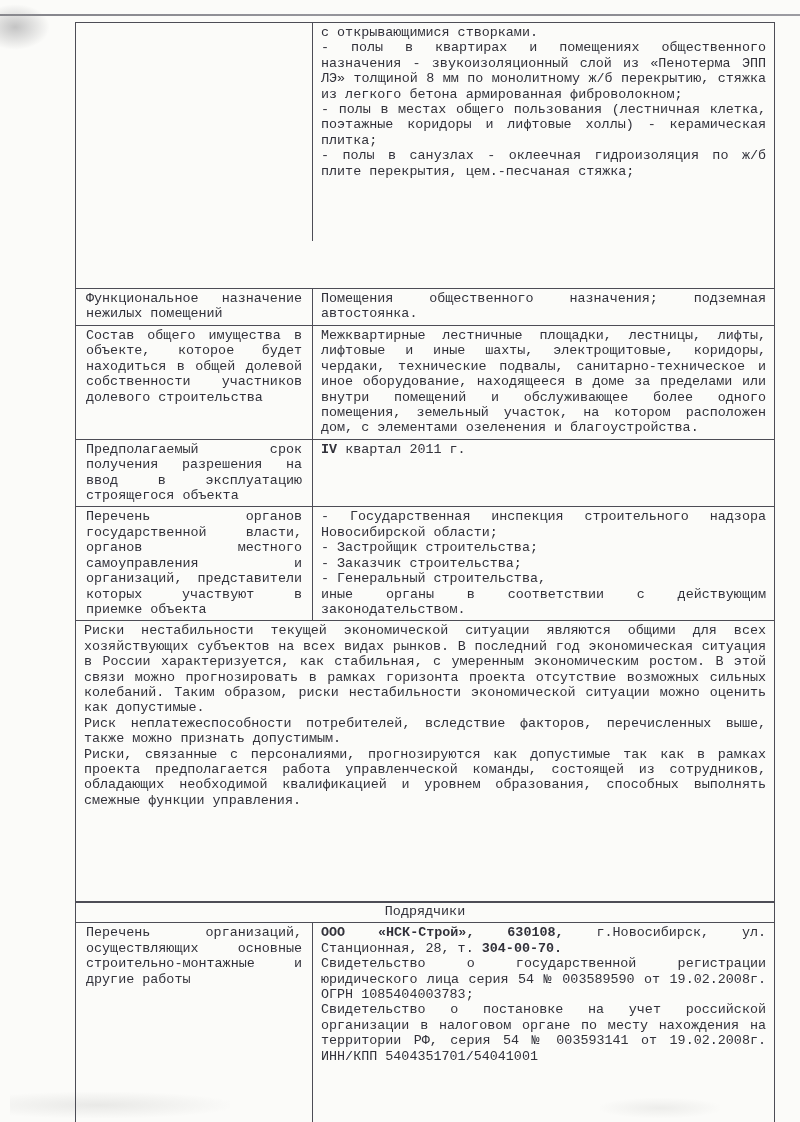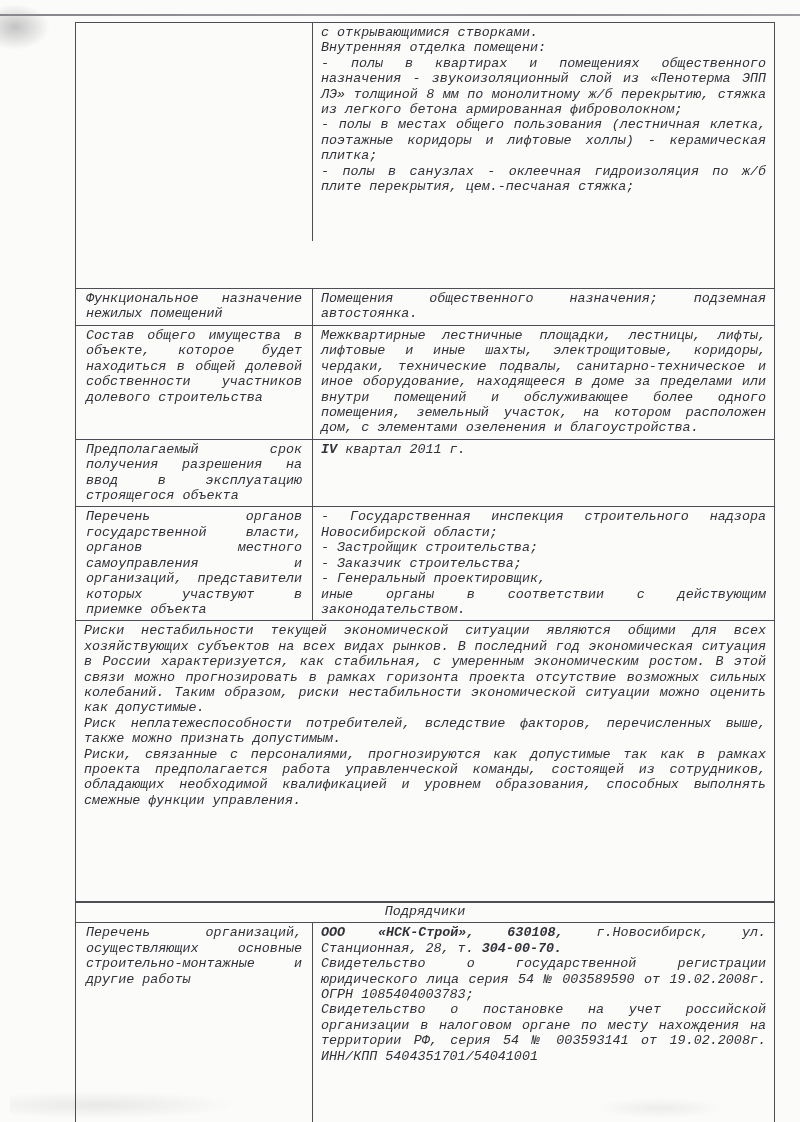--- a/index.html
+++ b/index.html
@@ -3,21 +3,21 @@
 <meta charset="utf-8">
 <style>
   html, body {
     margin: 0; padding: 0;
     width: 800px; height: 1122px;
     background: #fbfbf9;
     overflow: hidden;
     font-family: "Liberation Mono", "DejaVu Sans Mono", monospace;
     color: #31313a;
   }
-  .page { position: relative; width: 800px; height: 998px; font-style: italic; }
+  .page { position: relative; width: 800px; height: 998px; }
 
   
   .top-scan-line {
     position: absolute; left: 0; top: 14px; width: 800px; height: 2px;
     background: linear-gradient(90deg, #6f6f77 0%, #83838b 40%, #74747c 70%, #8b8b93 100%);
     opacity: .85;
   }
   .smudge-tl {
     position: absolute; left: -8px; top: 4px; width: 58px; height: 46px;
     background: radial-gradient(ellipse at 40% 50%, rgba(150,150,152,.55), rgba(150,150,152,0) 70%);
@@ -71,21 +71,20 @@
   <div class="smudge-tl"></div>
   <div class="smudge-bl"></div>
   <div class="smudge-bm"></div>
 
   <div class="doc-table">
 
     <div class="trow r1">
       <div class="cell label"></div>
       <div class="cell value">
           <div class="p">с открывающимися створками.</div>
-          <div class="p">Внутренняя отделка помещени:</div>
           <div class="p">- полы в квартирах и помещениях общественного назначения - звукоизоляционный слой из «Пенотерма ЭПП ЛЭ» толщиной 8 мм по монолитному ж/б перекрытию, стяжка из легкого бетона армированная фиброволокном;</div>
           <div class="p">- полы в местах общего пользования (лестничная клетка, поэтажные коридоры и лифтовые холлы) - керамическая плитка;</div>
           <div class="p">- полы в санузлах - оклеечная гидроизоляция по ж/б плите перекрытия, цем.-песчаная стяжка;</div>
         </div>
     </div>
 
     <div class="trow r2">
       <div class="cell label">Функциональное назначение нежилых помещений</div>
       <div class="cell value">
           <div class="p">Помещения общественного назначения; подземная автостоянка.</div>
@@ -105,21 +104,21 @@
         <div class="p"><b>IV</b> <span>квартал 2011 г.</span></div>
       </div>
     </div>
 
     <div class="trow r5">
       <div class="cell label">Перечень органов государственной власти, органов местного самоуправления и организаций, представители которых участвуют в приемке объекта</div>
       <div class="cell value">
           <div class="p">- Государственная инспекция строительного надзора Новосибирской области;</div>
           <div class="p">- Застройщик строительства;</div>
           <div class="p">- Заказчик строительства;</div>
-          <div class="p">- Генеральный проектировщик,</div>
+          <div class="p">- Генеральный строительства,</div>
           <div class="p">иные органы в соответствии с действующим законодательством.</div>
         </div>
     </div>
 
     <div class="trow r6">
       <div class="cell value">
           <div class="p">Риски нестабильности текущей экономической ситуации являются общими для всех хозяйствующих субъектов на всех видах рынков. В последний год экономическая ситуация в России характеризуется, как стабильная, с умеренным экономическим ростом. В этой связи можно прогнозировать в рамках горизонта проекта отсутствие возможных сильных колебаний. Таким образом, риски нестабильности экономической ситуации можно оценить как допустимые.</div>
           <div class="p">Риск неплатежеспособности потребителей, вследствие факторов, перечисленных выше, также можно признать допустимым.</div>
           <div class="p">Риски, связанные с персоналиями, прогнозируются как допустимые так как в рамках проекта предполагается работа управленческой команды, состоящей из сотрудников, обладающих необходимой квалификацией и уровнем образования, способных выполнять смежные функции управления.</div>
         </div>

